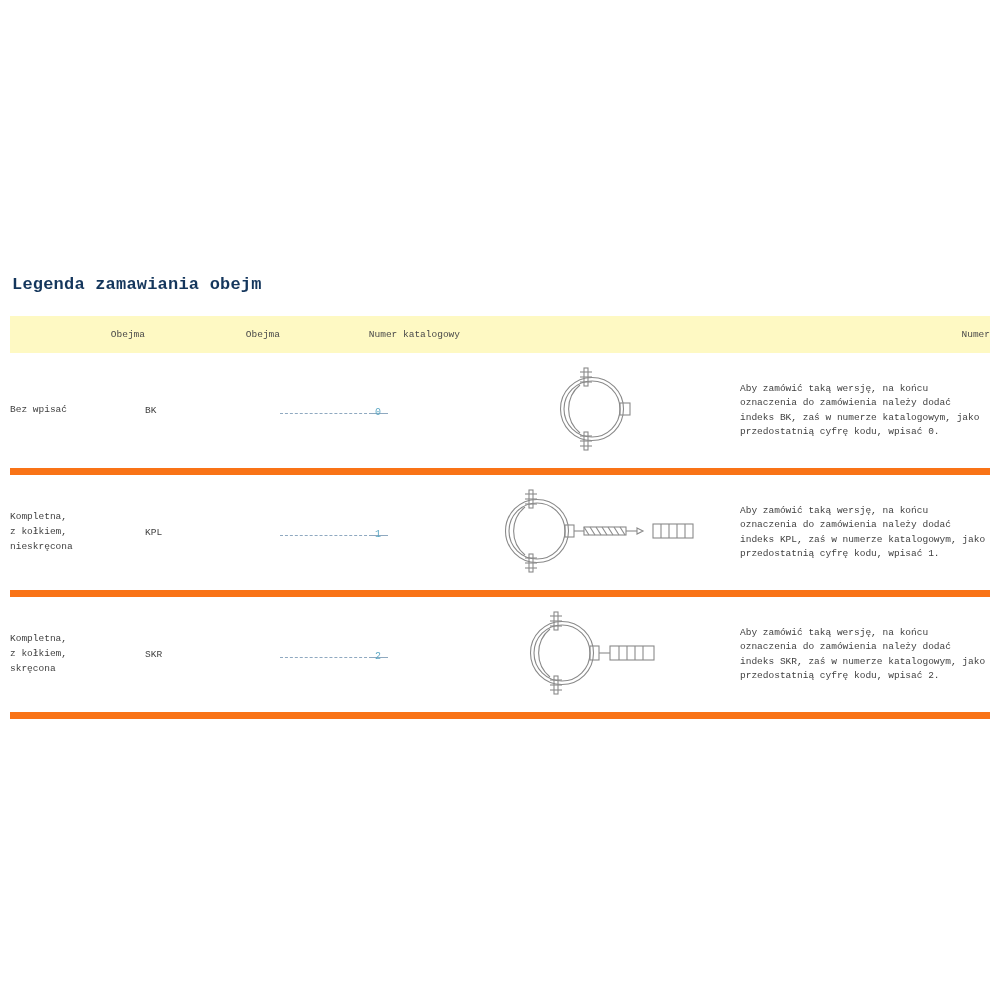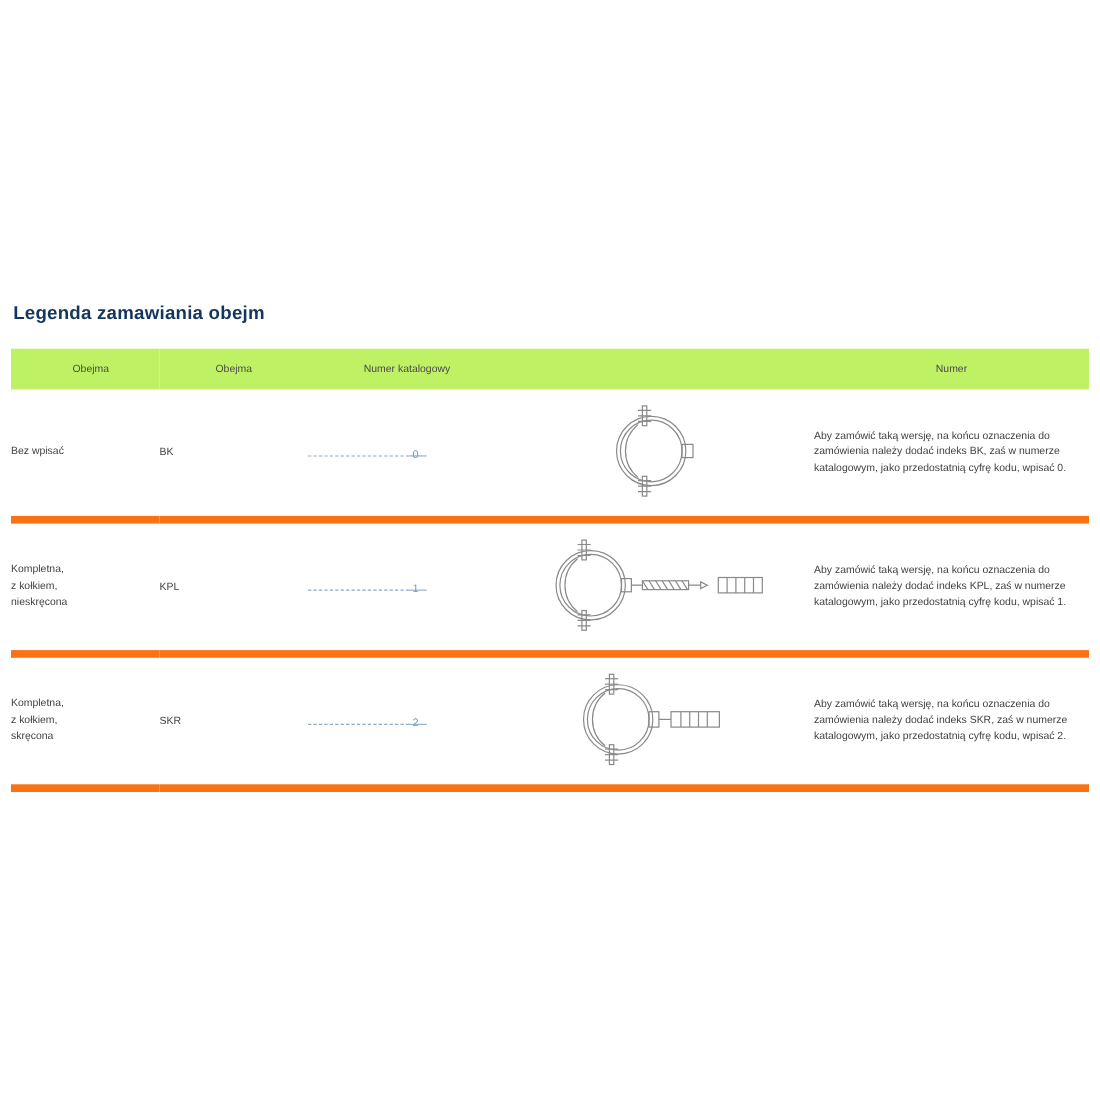--- a/index.html
+++ b/index.html
@@ -10,20 +10,21 @@
     height: 1000px;
     font-family: "Liberation Sans", sans-serif;
     color: #3a3a3a;
   }
 
   .page {
     position: relative;
     width: 1000px;
     height: 1000px;
     box-sizing: border-box;
+    font-family: Liberation Mono, monospace;
   }
 
   .content {
     position: absolute;
     left: 10px;
     top: 275px;
     width: 980px;
   }
 
   .title {
@@ -34,25 +35,25 @@
     margin: 0 0 22px 2px;
   }
 
   table.legend {
     width: 980px;
     border-collapse: collapse;
     table-layout: fixed;
   }
 
   table.legend thead th {
-    background: #bef264;
+    background: #fef9c3;
     font-size: 9.5px;
     font-weight: normal;
     color: #4a4a4a;
-    text-align: center;
+    text-align: right;
     padding: 13px 0 13px 0;
     border: none;
   }
 
   table.legend thead th.c1 { padding-left: 10px; }
 
   col.c1 { width: 135px; }
   col.c2 { width: 135px; }
   col.c3 { width: 180px; }
   col.c4 { width: 280px; }

